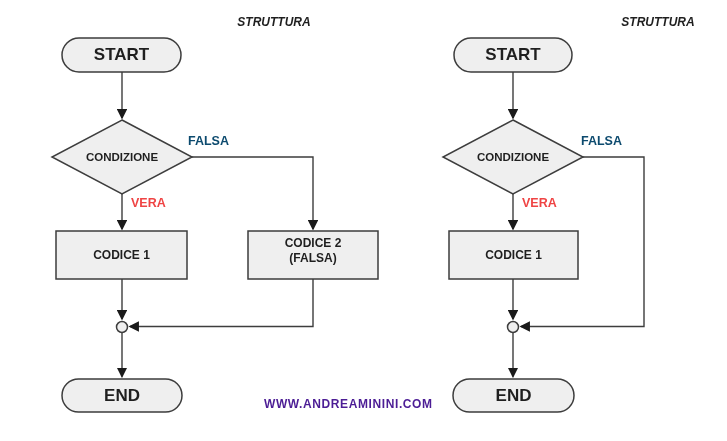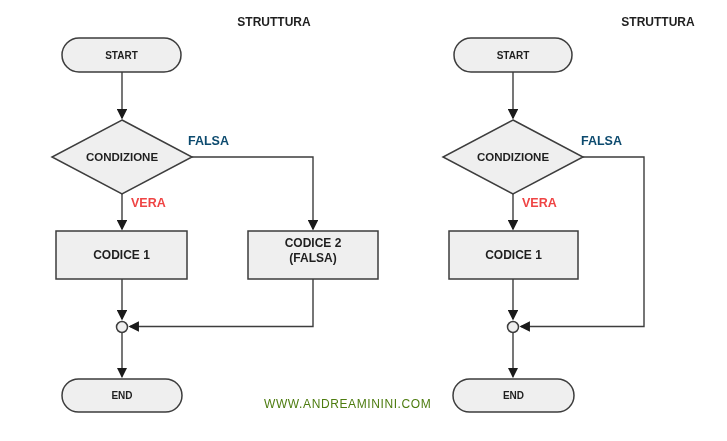--- a/index.html
+++ b/index.html
@@ -9,40 +9,40 @@
     height: 441px;
     background: #ffffff;
     font-family: "Liberation Sans", "DejaVu Sans", sans-serif;
     overflow: hidden;
   }
   svg.layer { position: absolute; left: 0; top: 0; }
   .lbl {
     position: absolute;
     color: #1f1f1f;
     font-weight: bold;
-    font-size: 10px;
+    font-size: 17px;
     white-space: nowrap;
   }
   .node-lbl {
     display: flex;
     align-items: center;
     justify-content: center;
     text-align: center;
     white-space: normal;
   }
-  .title { text-align: center; font-size: 12px; line-height: 13.5px; }
+  .title { text-align: center; font-size: 12px; line-height: 13.5px; font-style: italic; }
   .branch { font-size: 12.5px; line-height: 13px; }
   .falsa { color: #0c4a6e; text-align: right; }
   .vera  { color: #ef4444; }
   .cond  { font-size: 11.5px; }
   .code  { font-size: 12px; line-height: 15px; }
   .watermark {
     position: absolute;
-    color: #4d7c0f;
-    font-weight: normal;
+    color: #4c1d95;
+    font-weight: bold;
     font-size: 12px;
     letter-spacing: 0.6px;
     white-space: nowrap;
   }
 </style>
 </head>
 <body>
 
 <div class="stage">
 

